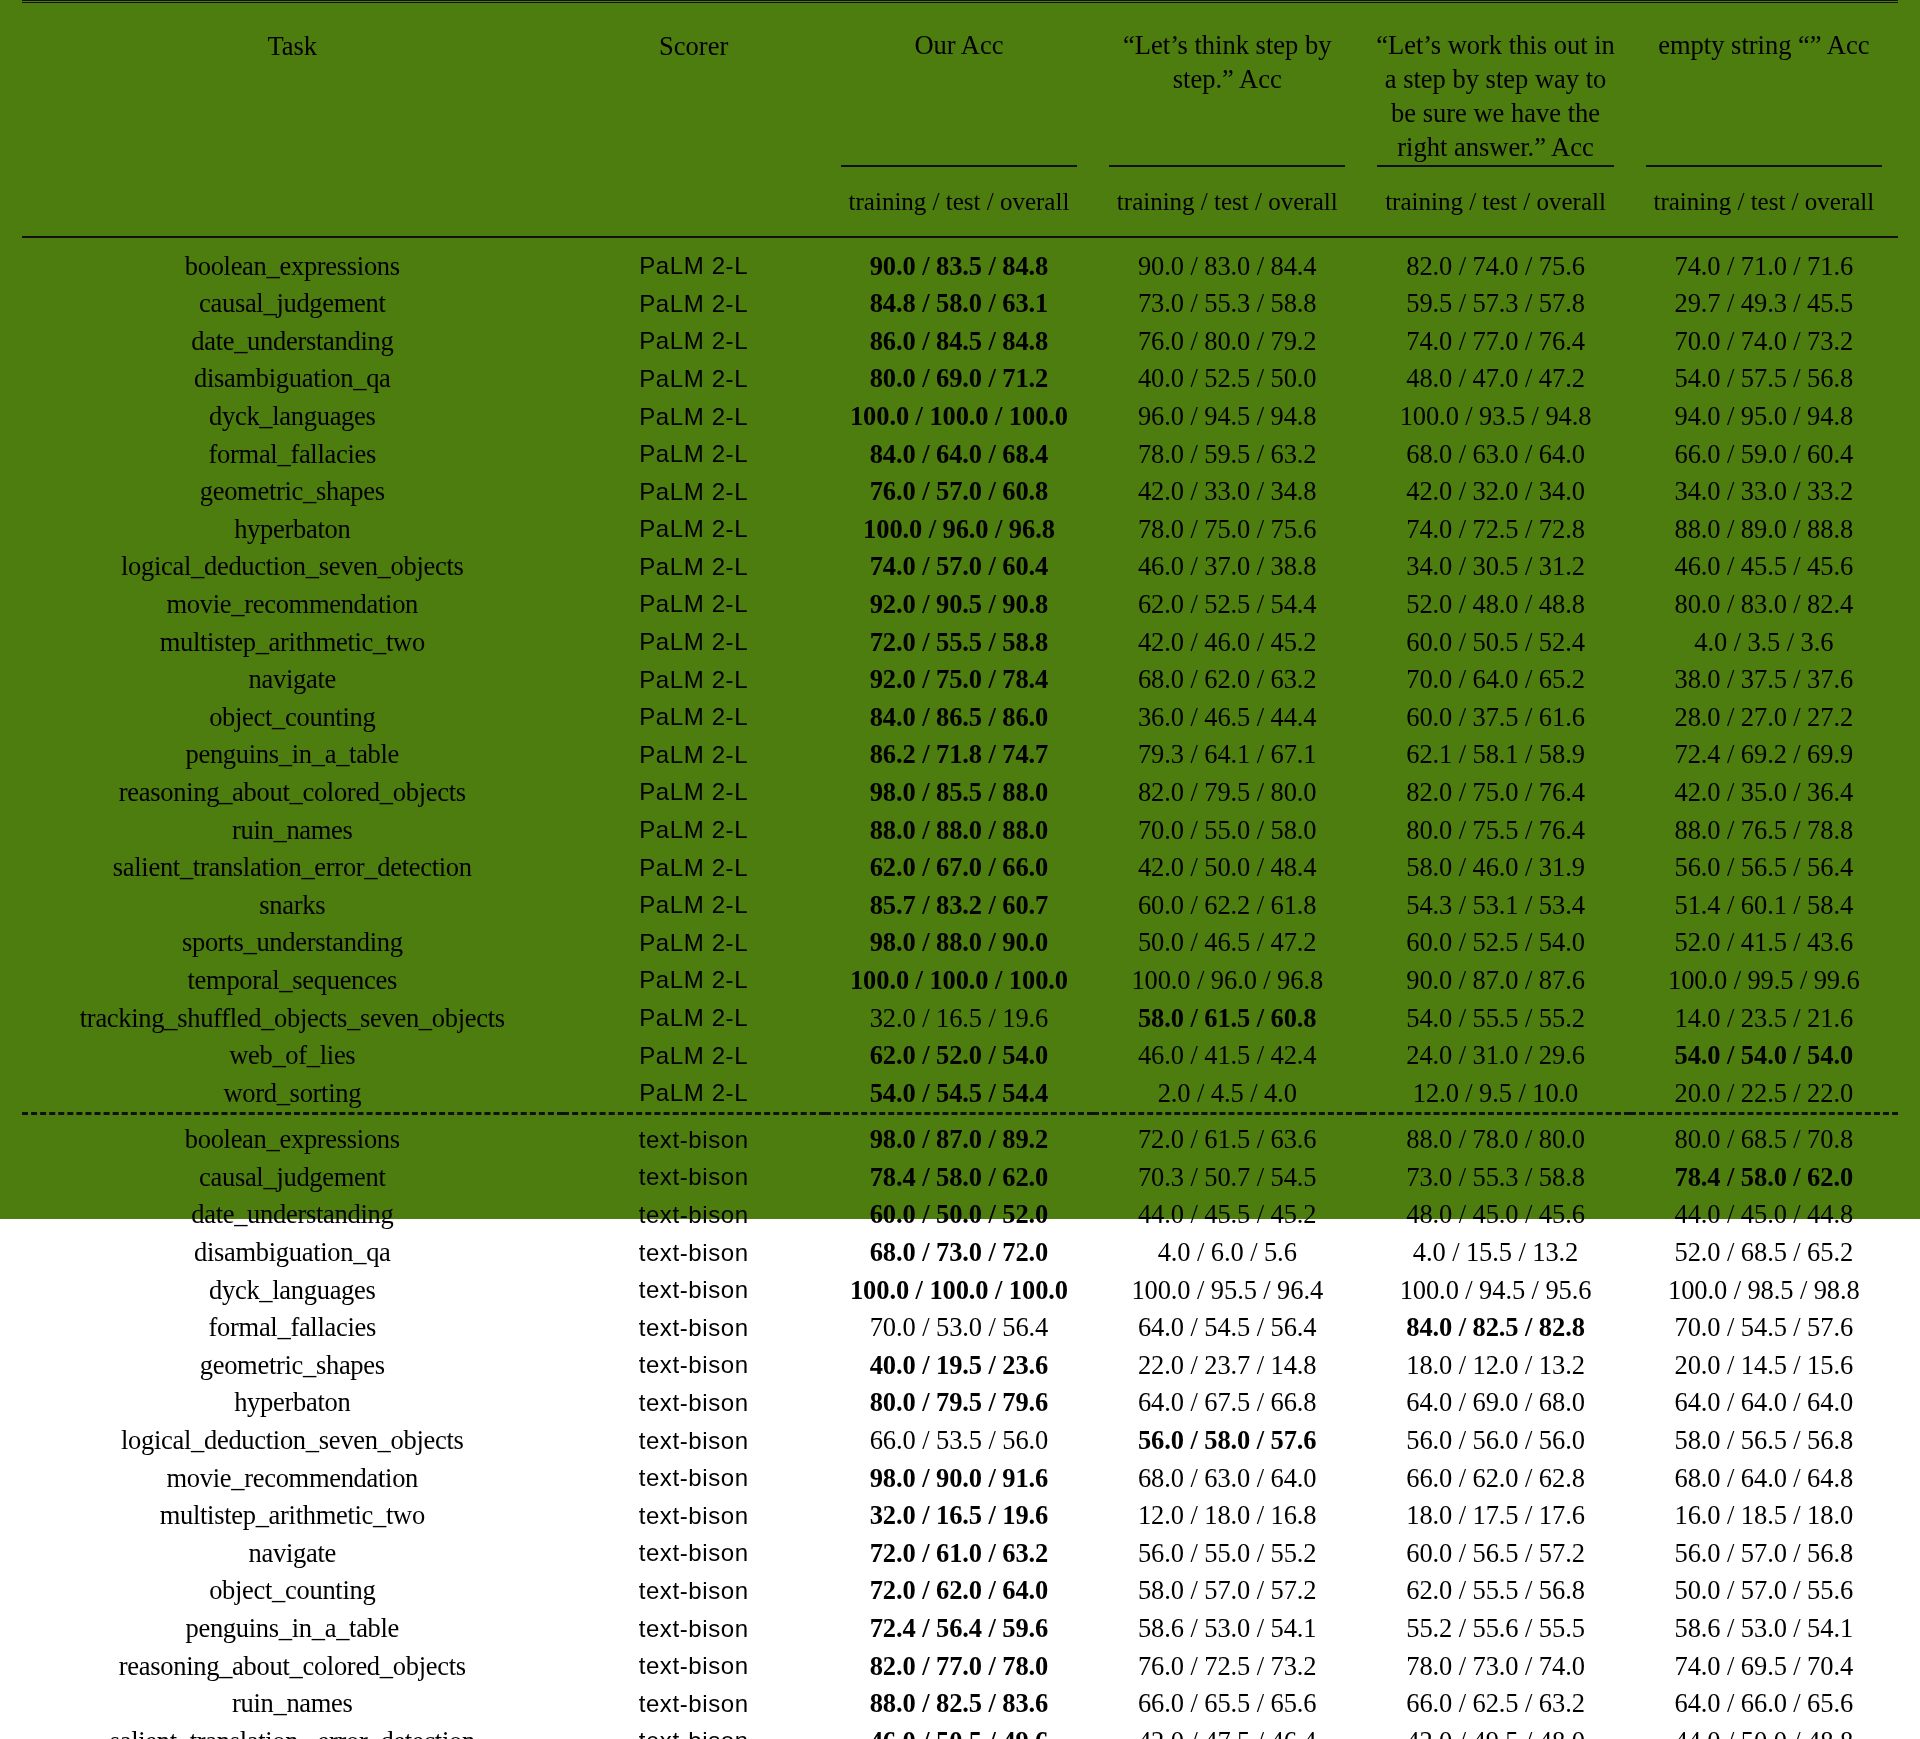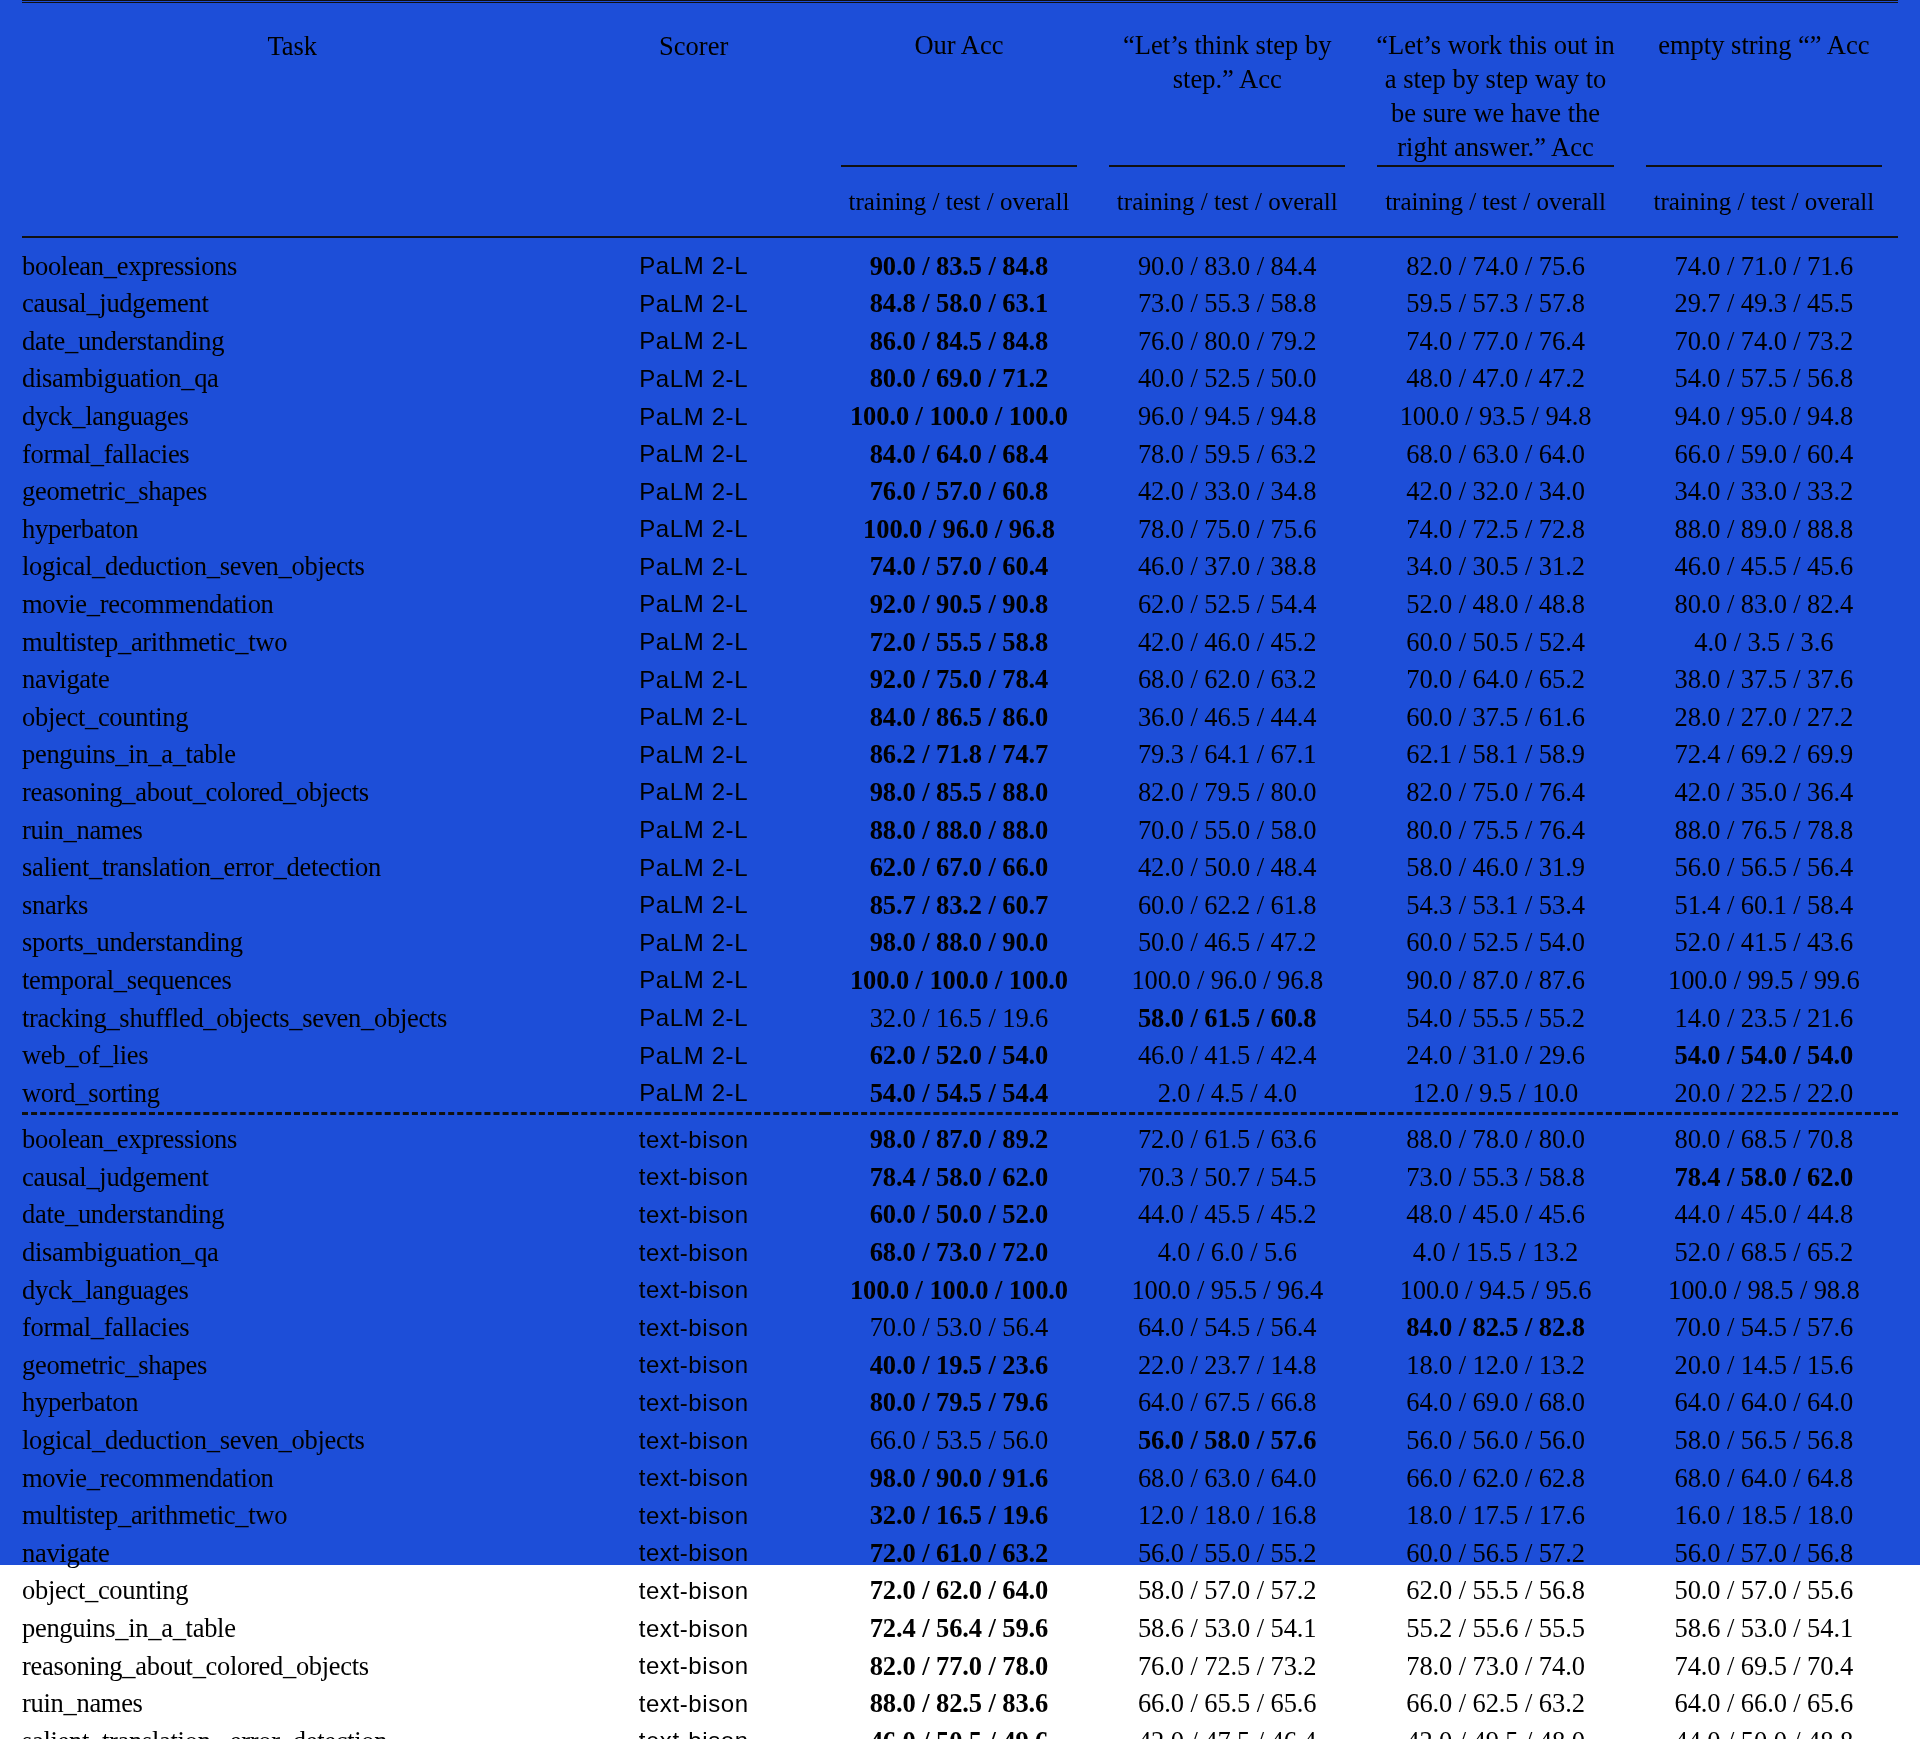--- a/index.html
+++ b/index.html
@@ -10,22 +10,22 @@
   body {
     width: 1920px;
     height: 1739px;
     font-family: "Liberation Serif", "DejaVu Serif", serif;
     color: #000000;
     overflow: hidden;
   }
   .page {
     position: relative;
     width: 1920px;
-    height: 1565px;
-    background: #1d4ed8;
+    height: 1219px;
+    background: #4d7c0f;
     box-sizing: border-box;
     padding: 0;
   }
   table.bhh {
     border-collapse: collapse;
     width: 1876px;
     margin: 0 auto;
     table-layout: fixed;
   }
   
@@ -92,21 +92,21 @@
   }
 
   tbody td {
     font-size: 26.5px;
     padding: 3.3px 0;
     text-align: center;
     white-space: nowrap;
     letter-spacing: -0.1px;
   }
   td.task {
-    text-align: left;
+    text-align: center;
     letter-spacing: -0.3px;
   }
   td.scorer {
     font-family: Liberation Sans, sans-serif;
     font-size: 24px;
     letter-spacing: 0.6px;
   }
   td.val.bold {
     font-weight: bold;
   }

